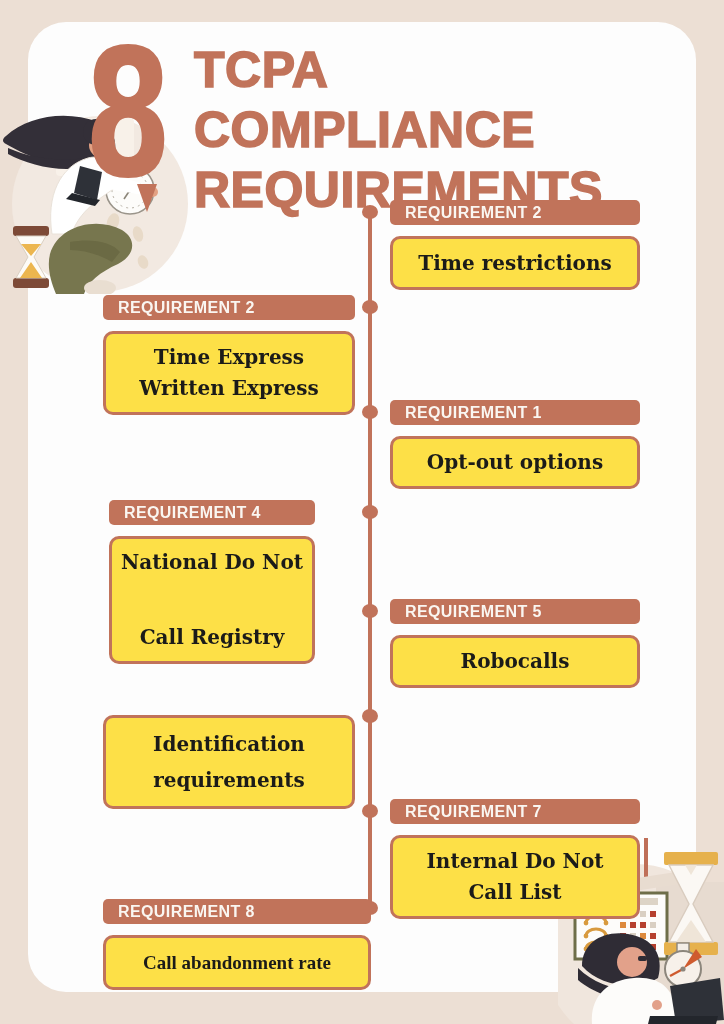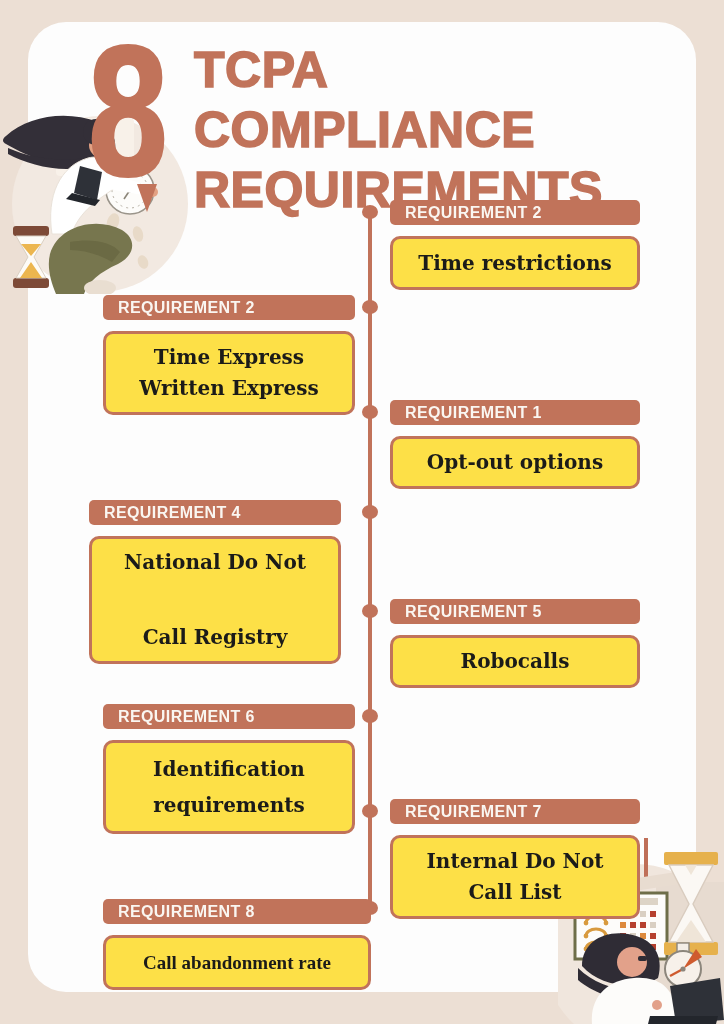--- a/index.html
+++ b/index.html
@@ -51,21 +51,21 @@
     position:absolute;left:362px;width:16px;height:14px;border-radius:50%;
     background:var(--accent);
   }
   #dot1{top:205px}#dot2{top:300px}#dot3{top:405px}#dot4{top:505px}
   #dot5{top:604px}#dot6{top:709px}#dot7{top:804px}#dot8{top:901px}
   
   .req{position:absolute;z-index:3;}
   #req1{left:390px;top:200px;width:250px;}
   #req2{left:103px;top:295px;width:252px;}
   #req3{left:390px;top:400px;width:250px;}
-  #req4{left:89px;top:500px;width:252px;}
+  #req4{left:109px;top:500px;width:206px;}
   #req5{left:390px;top:599px;width:250px;}
   #req6{left:103px;top:704px;width:252px;}
   #req7{left:390px;top:799px;width:250px;}
   #req8{left:103px;top:899px;width:268px;}
   .req-header{
     height:25px;background:var(--accent);border-radius:5px;
     display:flex;align-items:center;padding-left:15px;
     color:var(--header-text);font-weight:700;font-size:16px;
     letter-spacing:.4px;
   }
@@ -191,21 +191,20 @@
 
 <div class="req" id="req5">
   <div class="req-header">REQUIREMENT 5</div>
   <div class="req-box">
     <span>Robocalls</span>
     <span></span>
   </div>
 </div>
 
 <div class="req" id="req6">
-  <div class="req-header">REQUIREMENT 6</div>
   <div class="req-box">
     <span>Identification</span>
     <span>requirements</span>
   </div>
 </div>
 
 <div class="req" id="req7">
   <div class="req-header">REQUIREMENT 7</div>
   <div class="req-box">
     <span>Internal Do Not</span>

